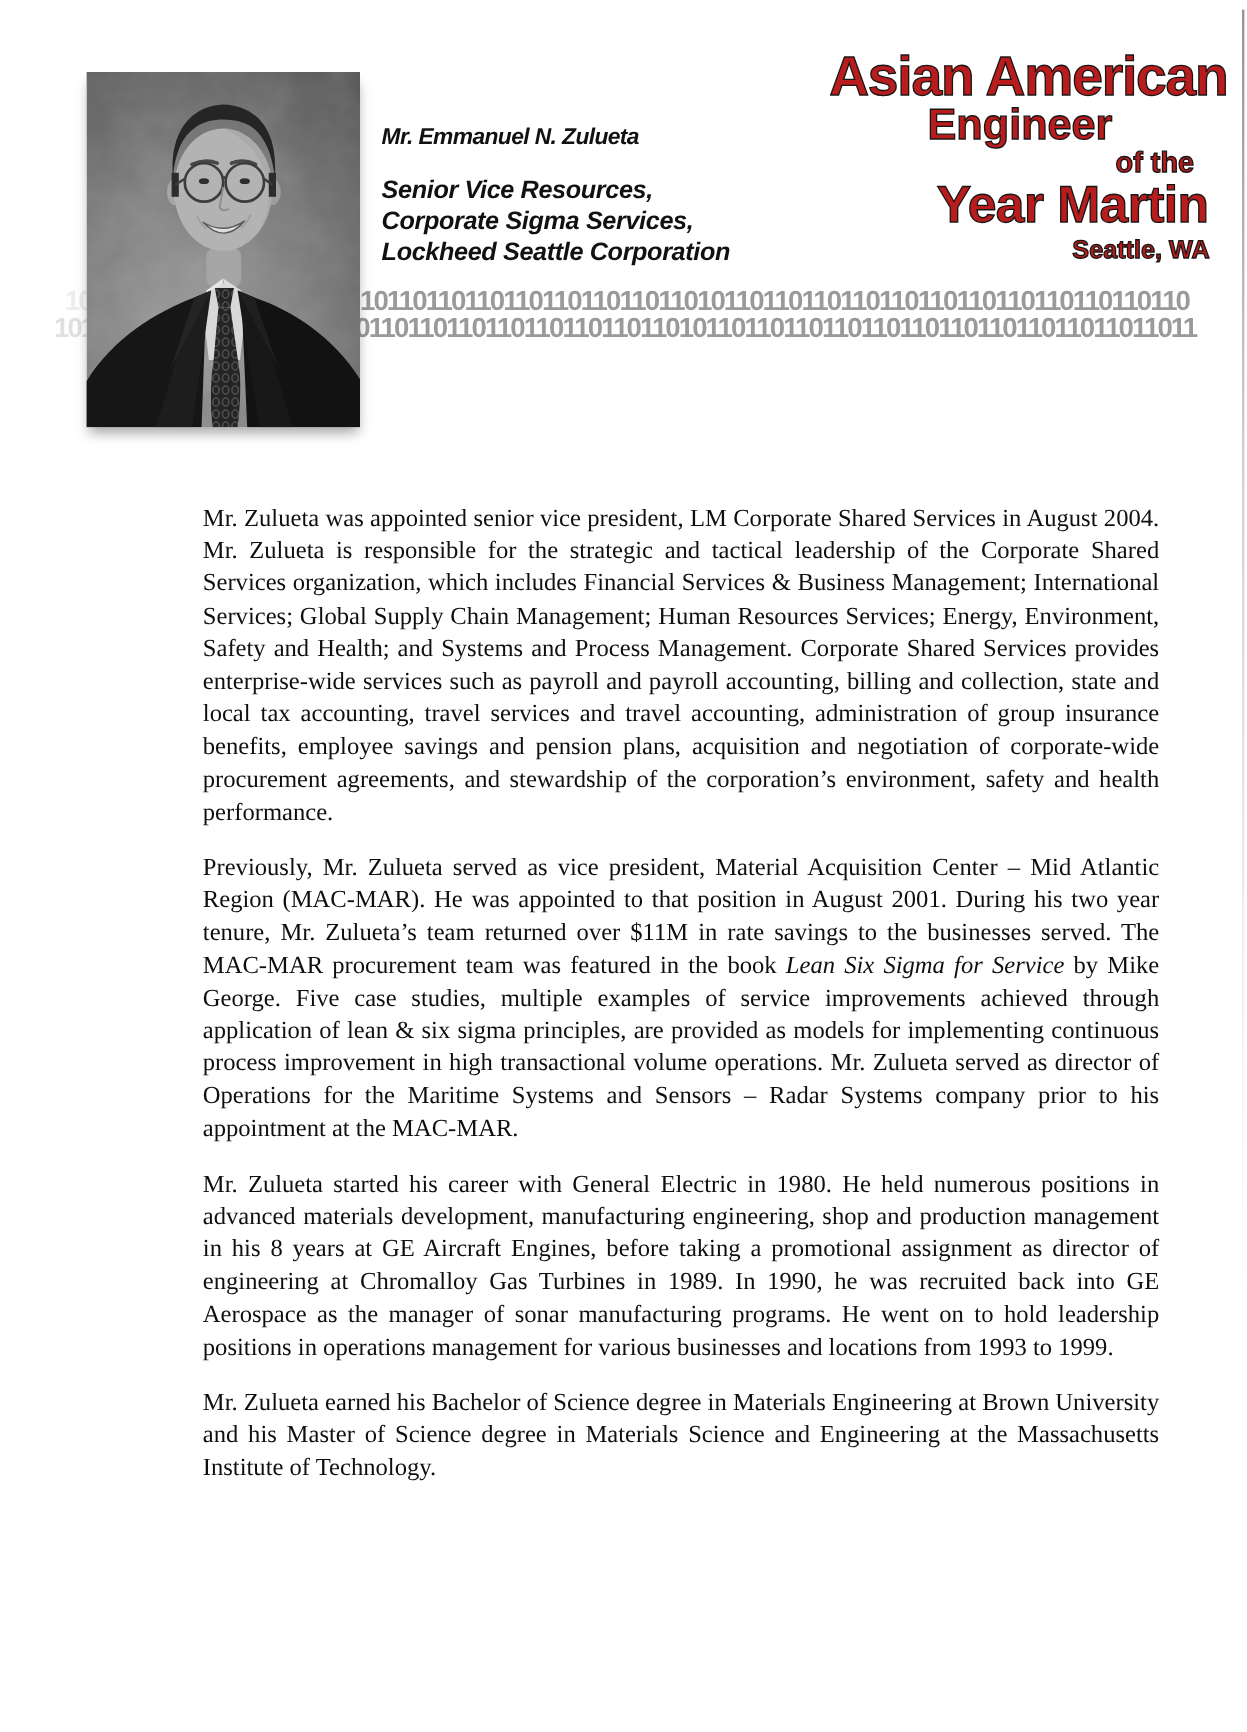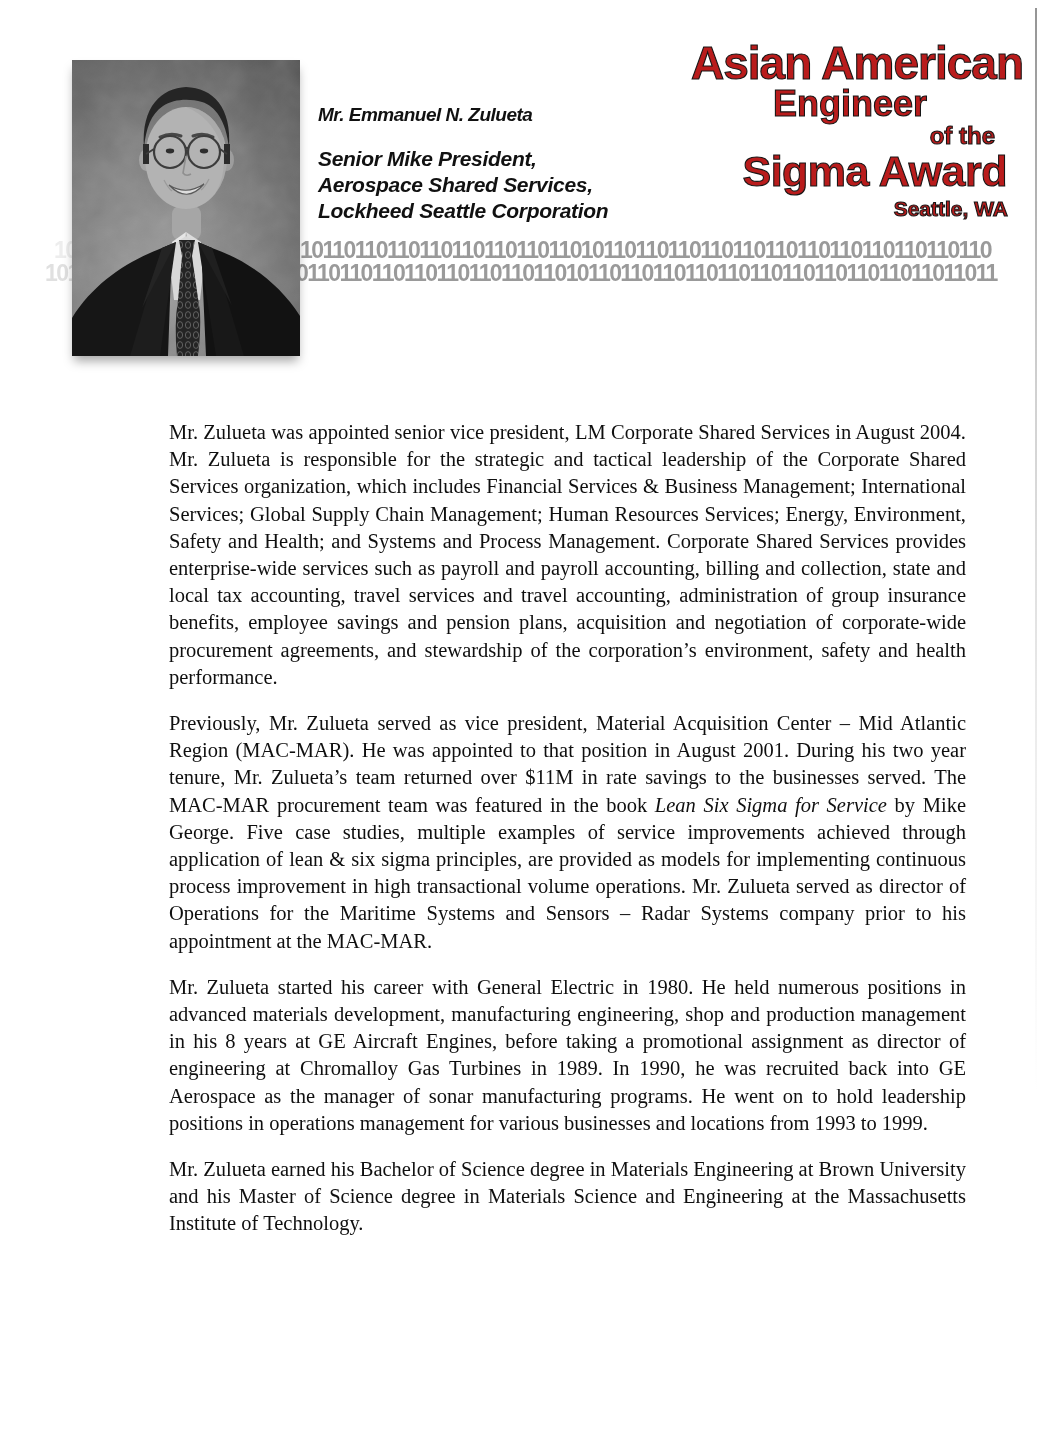--- a/index.html
+++ b/index.html
@@ -125,31 +125,31 @@
 
       <path d="M97,125 Q114,136 132,124 Q115,144 97,125 Z" fill="#dedede" stroke="#5a5a5a" stroke-width="1.2"></path>
       <path d="M92,120 Q96,128 100,131" stroke="#9a9a9a" stroke-width="1.2" fill="none"></path>
       <path d="M137,119 Q133,127 129,130" stroke="#9a9a9a" stroke-width="1.2" fill="none"></path>
     </svg>
   </div>
 
   <div class="name-block">
     <div class="person-name">Mr. Emmanuel N. Zulueta</div>
     <div class="person-titles">
-      <div>Senior Mike President,</div>
-      <div>Aerospace Shared Services,</div>
+      <div>Senior Vice Resources,</div>
+      <div>Corporate Sigma Services,</div>
       <div>Lockheed Seattle Corporation</div>
     </div>
   </div>
 
   <div class="award-block">
     <div class="award-l1">Asian American</div>
     <div class="award-l2">Engineer</div>
     <div class="award-l3">of the</div>
-    <div class="award-l4">Sigma Award</div>
+    <div class="award-l4">Year Martin</div>
     <div class="award-l5">Seattle, WA</div>
   </div>
 
   <div class="bio">
     <p>Mr. Zulueta was appointed senior vice president, LM Corporate Shared Services in August 2004.  Mr. Zulueta is responsible for the strategic and tactical leadership of the Corporate Shared Services organization, which includes Financial Services &amp; Business Management; International Services; Global Supply Chain Management; Human Resources Services; Energy, Environment, Safety and Health; and Systems and Process Management. Corporate Shared Services provides enterprise-wide services such as payroll and payroll accounting, billing and collection, state and local tax accounting, travel services and travel accounting, administration of group insurance benefits, employee savings and pension plans, acquisition and negotiation of corporate-wide procurement agreements, and stewardship of the corporation’s environment, safety and health performance.</p>
     <p><span>Previously, Mr. Zulueta served as vice president, Material Acquisition Center – Mid Atlantic Region (MAC-MAR).  He was appointed to that position in August 2001. During his two year tenure, Mr. Zulueta’s team returned over $11M in rate savings to the businesses served. The MAC-MAR procurement team was featured in the book </span><span class="italic">Lean Six Sigma for Service</span><span> by Mike George.  Five case studies, multiple examples of service improvements achieved through application of lean &amp; six sigma principles, are provided as models for implementing continuous process improvement in high transactional volume operations.  Mr. Zulueta served as director of Operations for the Maritime Systems and Sensors – Radar Systems company prior to his appointment at the MAC-MAR.</span></p>
     <p>Mr. Zulueta started his career with General Electric in 1980.  He held numerous positions in advanced materials development, manufacturing engineering, shop and production management in his 8 years at GE Aircraft Engines, before taking a promotional assignment as director of engineering at Chromalloy Gas Turbines in 1989.  In 1990, he was recruited back into GE Aerospace as the manager of sonar manufacturing programs.  He went on to hold leadership positions in operations management for various businesses and locations from 1993 to 1999.</p>
     <p>Mr. Zulueta earned his Bachelor of Science degree in Materials Engineering at Brown University and his Master of Science degree in Materials Science and Engineering at the Massachusetts Institute of Technology.</p>
   </div>
 

